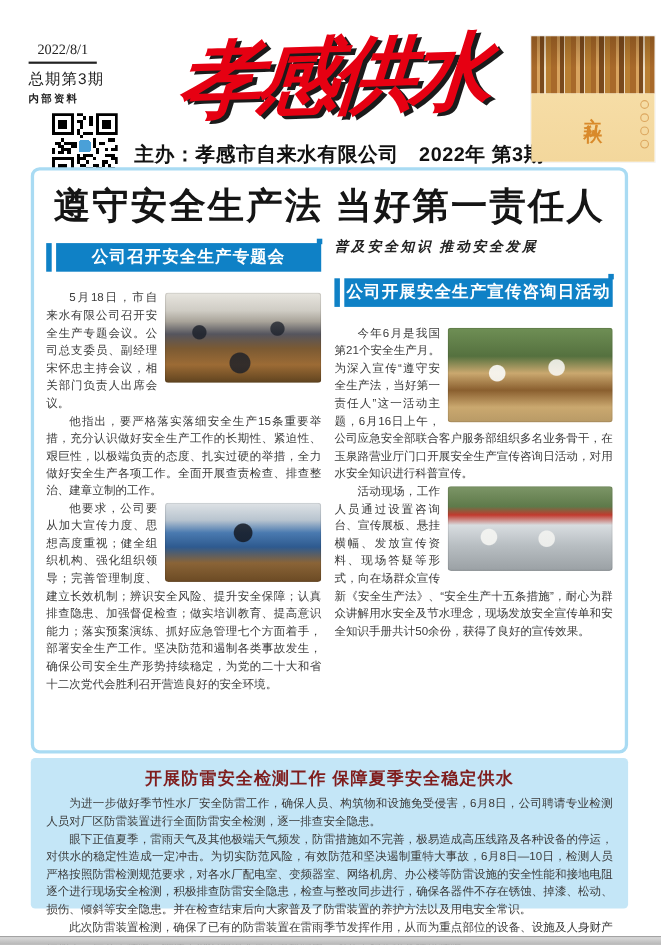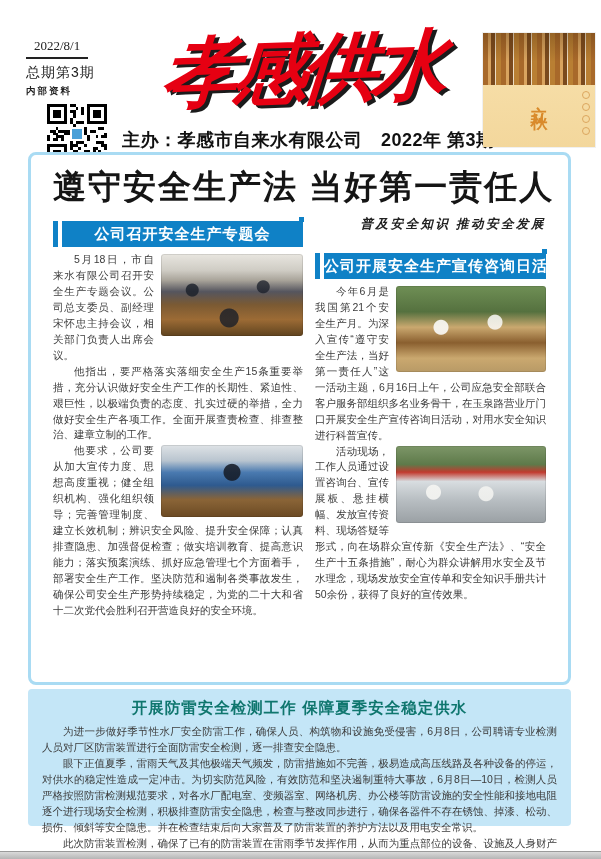--- a/index.html
+++ b/index.html
@@ -29,34 +29,34 @@
       repeating-linear-gradient(90deg,#a8692a 0 5px,#d9a45f 5px 8px,#7a4a1d 8px 12px,#ecdcc2 12px 13px,#b97f33 13px 18px);}
   .season-bottom{position:relative;height:62px;background:linear-gradient(180deg,#f6dda6,#f3d79c);}
   .season-title{position:absolute;left:50%;top:8px;transform:translateX(-50%);
     writing-mode:vertical-rl;font-size:17px;font-weight:bold;color:#d98a2b;
     letter-spacing:6px;font-family:"Liberation Serif",serif;}
   .season-dots{position:absolute;right:5px;top:6px;display:flex;flex-direction:column;gap:4px;}
   .season-dots i{width:6px;height:6px;border:1px solid #dca75f;border-radius:50%;display:block;}
   
   .frame{position:absolute;left:28px;top:152px;width:543px;height:533px;
     border:3px solid #a9dbf3;border-radius:8px;box-sizing:border-box;
-    padding:8px 22px 0;overflow:hidden;background:#fff;}
+    padding:8px 11px 0;overflow:hidden;background:#fff;}
   .headline{text-align:center;font-size:33px;font-weight:900;color:#151515;
     letter-spacing:2px;margin:2px 0 5px;white-space:nowrap;}
   .cols{display:flex;gap:12px;}
   .col-left{width:250px;flex:none;}
   .col-right{flex:1;min-width:0;}
   .slogan{font-family:"Liberation Serif",serif;font-style:italic;font-weight:bold;
-    font-size:12.5px;color:#222;text-align:right;letter-spacing:2.5px;height:18px;line-height:18px;}
+    font-size:12.5px;color:#222;text-align:left;letter-spacing:2.5px;height:18px;line-height:18px;}
   .bar{position:relative;background:#0f81c6;color:#fff;font-weight:bold;font-size:15px;
     text-align:center;height:26px;line-height:26px;margin-left:9px;letter-spacing:1px;white-space:nowrap;margin-top:20px;}
   .bar::before{content:"";position:absolute;left:-9px;top:0;width:5px;height:26px;background:#0f81c6;}
   .bar::after{content:"";position:absolute;right:-1px;top:-4px;width:5px;height:5px;background:#0f81c6;}
   .col-left .bar{margin-top:6px;}
-  .art{margin-top:5px;}
+  .art{margin-top:17px;}
   .art p,.fire-text p,.panel-body p{
     margin:0;text-indent:2em;text-align:justify;font-size:10.5px;line-height:1.52;color:#3b3b3b;}
   .ph{float:right;margin:2px 0 3px 7px;border-radius:3px;
     box-shadow:inset 0 0 0 1px rgba(0,0,0,.10);}
   .ph-meeting1{width:142px;height:82px;background:
     radial-gradient(circle at 22% 44%,rgba(25,30,40,.8) 0 6px,rgba(0,0,0,0) 7px),
     radial-gradient(circle at 72% 40%,rgba(25,30,40,.75) 0 6px,rgba(0,0,0,0) 7px),
     radial-gradient(circle at 48% 78%,rgba(25,30,40,.8) 0 9px,rgba(0,0,0,0) 10px),
     linear-gradient(180deg,#e8e6e0 0%,#cfccc4 20%,#a9a49a 32%,#55555e 46%,#7b5a33 62%,#9c6b35 80%,#5f431f 100%);}
   .ph-meeting2{width:142px;height:72px;background:
@@ -66,21 +66,21 @@
     radial-gradient(circle at 30% 48%,rgba(250,250,248,.9) 0 7px,rgba(0,0,0,0) 8px),
     radial-gradient(circle at 66% 42%,rgba(250,250,248,.85) 0 7px,rgba(0,0,0,0) 8px),
     linear-gradient(180deg,#6f8f55 0%,#55713f 30%,#caa86f 48%,#8a5f2f 66%,#caa86f 84%,#b89a66 100%);}
   .ph-outdoor2{width:150px;height:77px;background:
     radial-gradient(circle at 25% 60%,rgba(245,245,242,.9) 0 7px,rgba(0,0,0,0) 8px),
     radial-gradient(circle at 60% 62%,rgba(245,245,242,.85) 0 7px,rgba(0,0,0,0) 8px),
     linear-gradient(180deg,#7d9668 0%,#5e7a4a 24%,#c23a2e 34%,#d8dde0 46%,#b8bec2 70%,#9aa0a4 100%);}
   
   .panel{position:absolute;left:28px;top:689px;width:543px;height:137px;background:#c4e6f7;
     border-radius:4px;box-sizing:border-box;padding:9px 14px;}
-  .panel-title{text-align:center;font-size:15.5px;font-weight:bold;color:#0f766e;
+  .panel-title{text-align:center;font-size:15.5px;font-weight:bold;color:#7f1d1d;
     letter-spacing:1px;margin-bottom:5px;white-space:nowrap;}
   .page-bottom{position:absolute;left:0;bottom:0;width:601px;height:7px;
     background:linear-gradient(180deg,#dadada,#b5b5b5);border-top:1px solid #9a9a9a;}
 </style>
 </head>
 <body>
 
 <div class="info-box">
   <span class="info-date">2022/8/1</span>
   <div class="info-issue">总期第3期</div>

